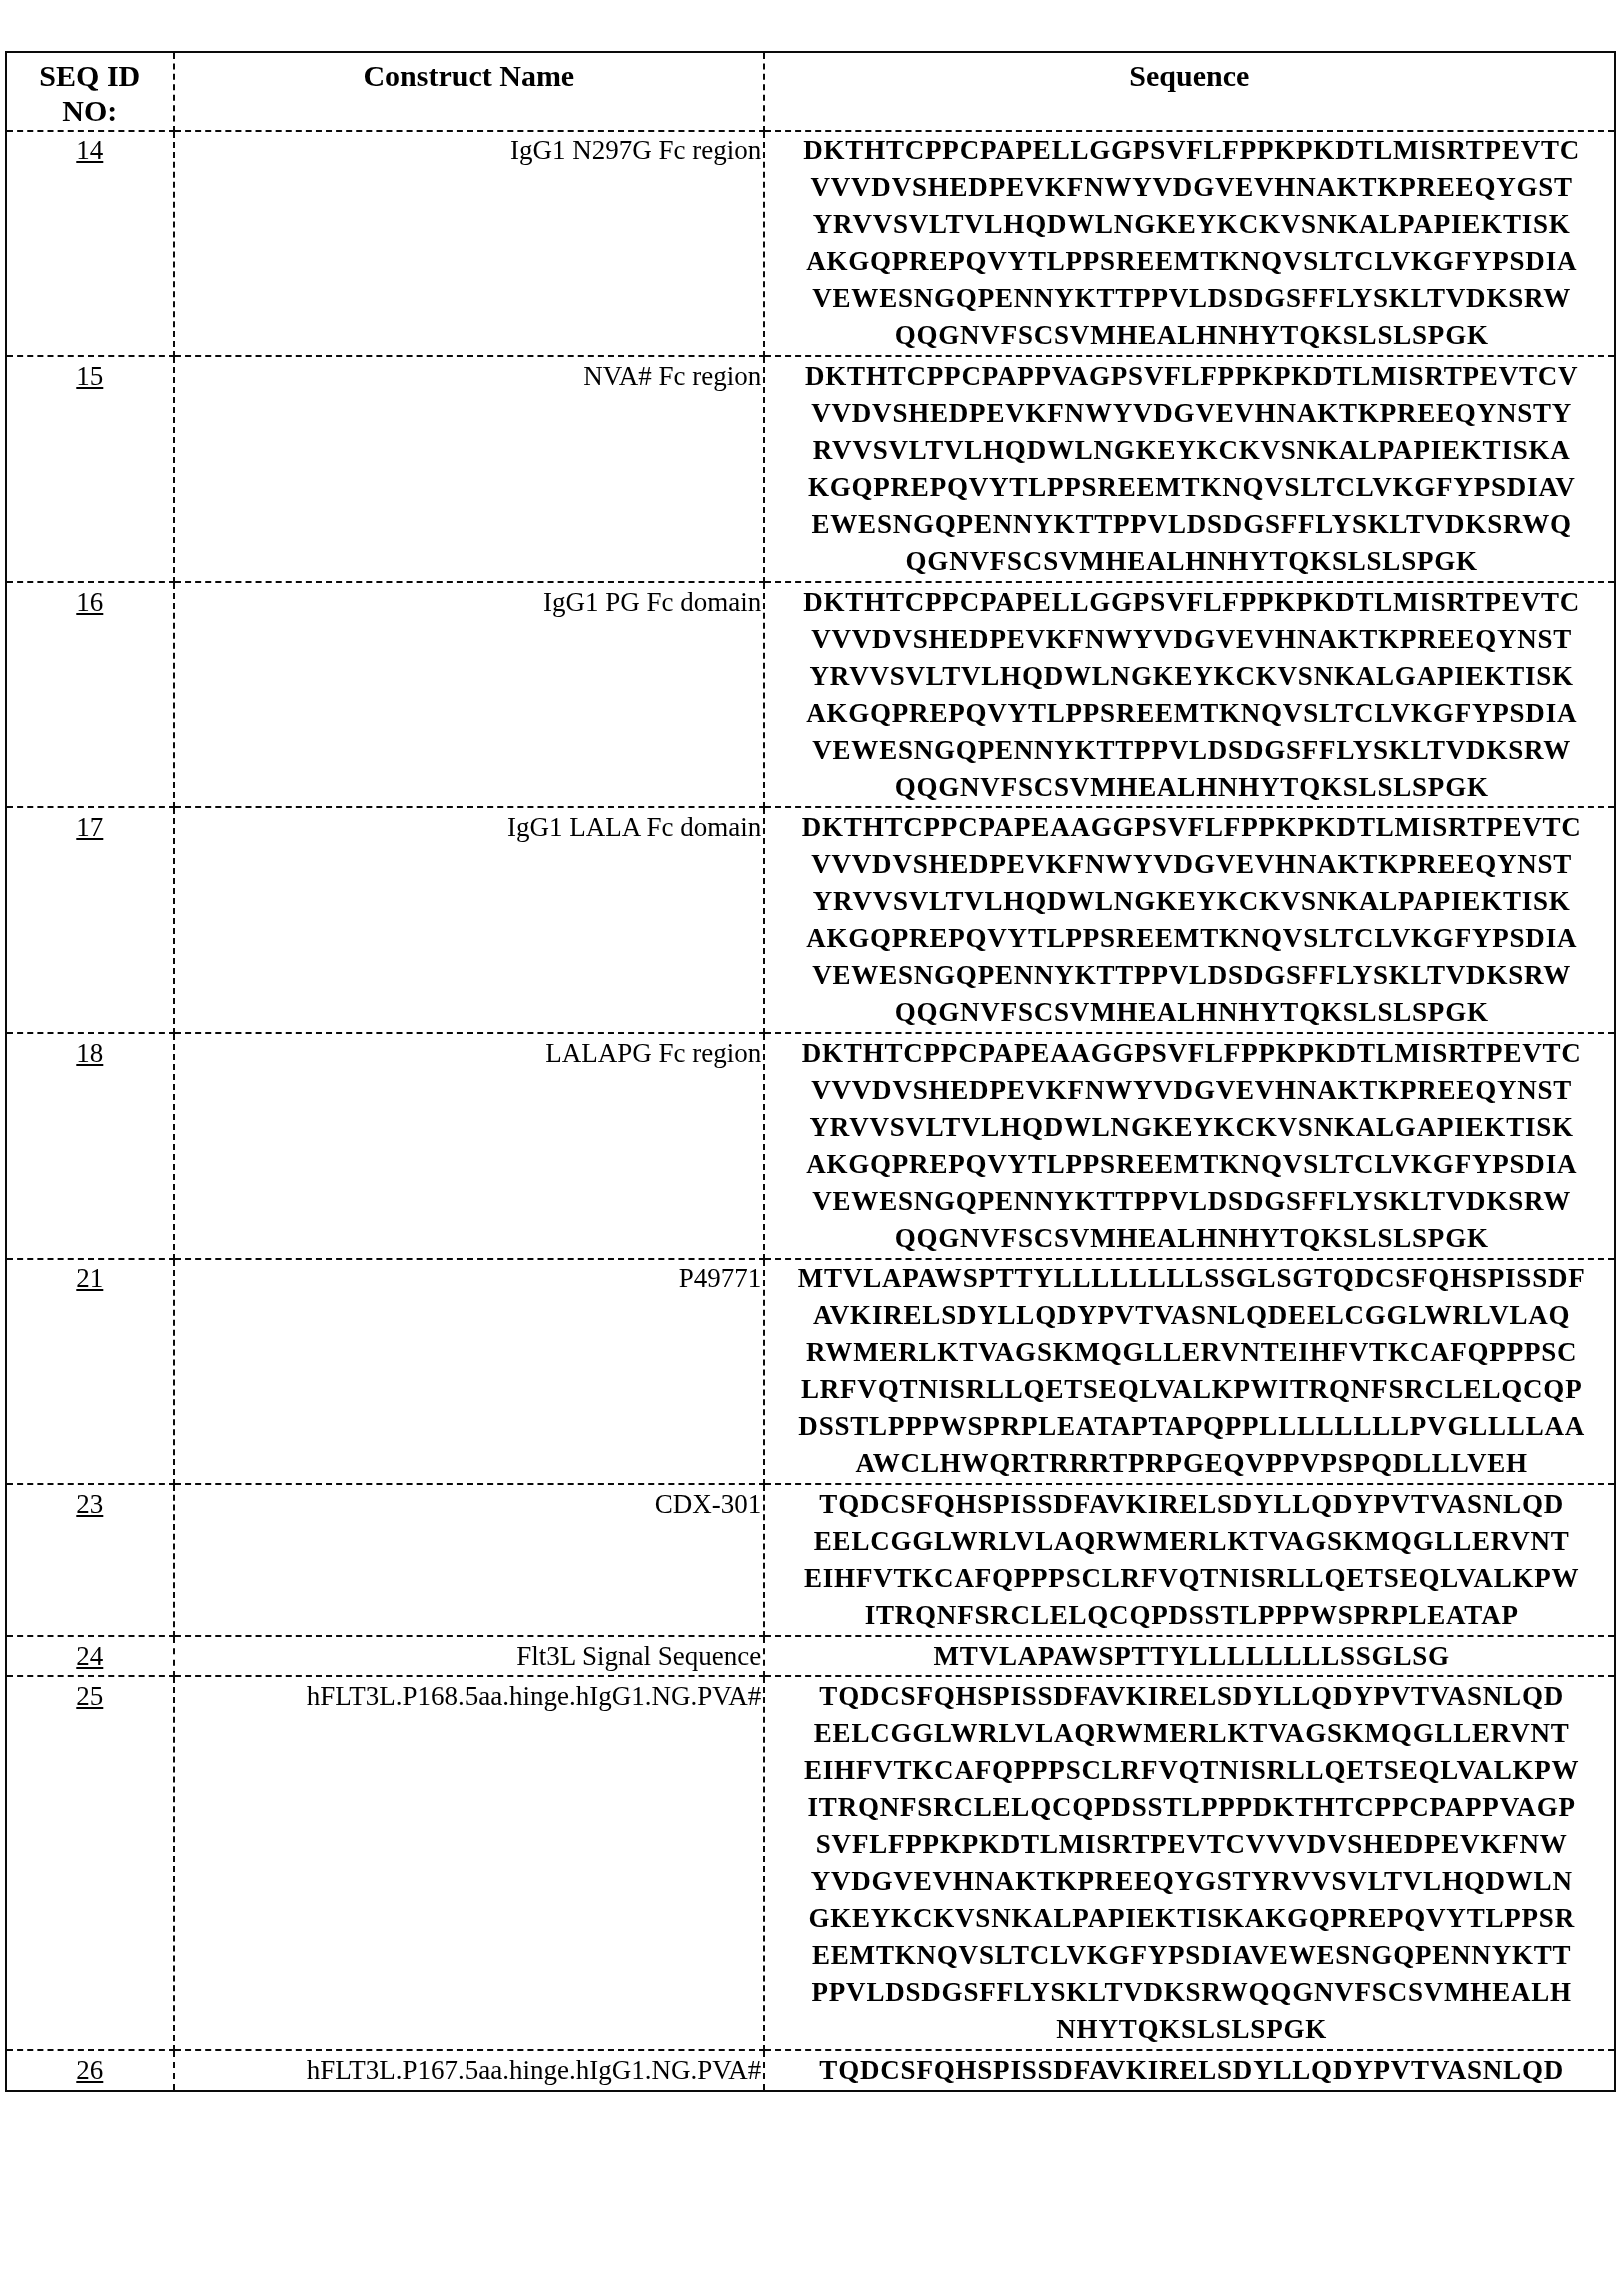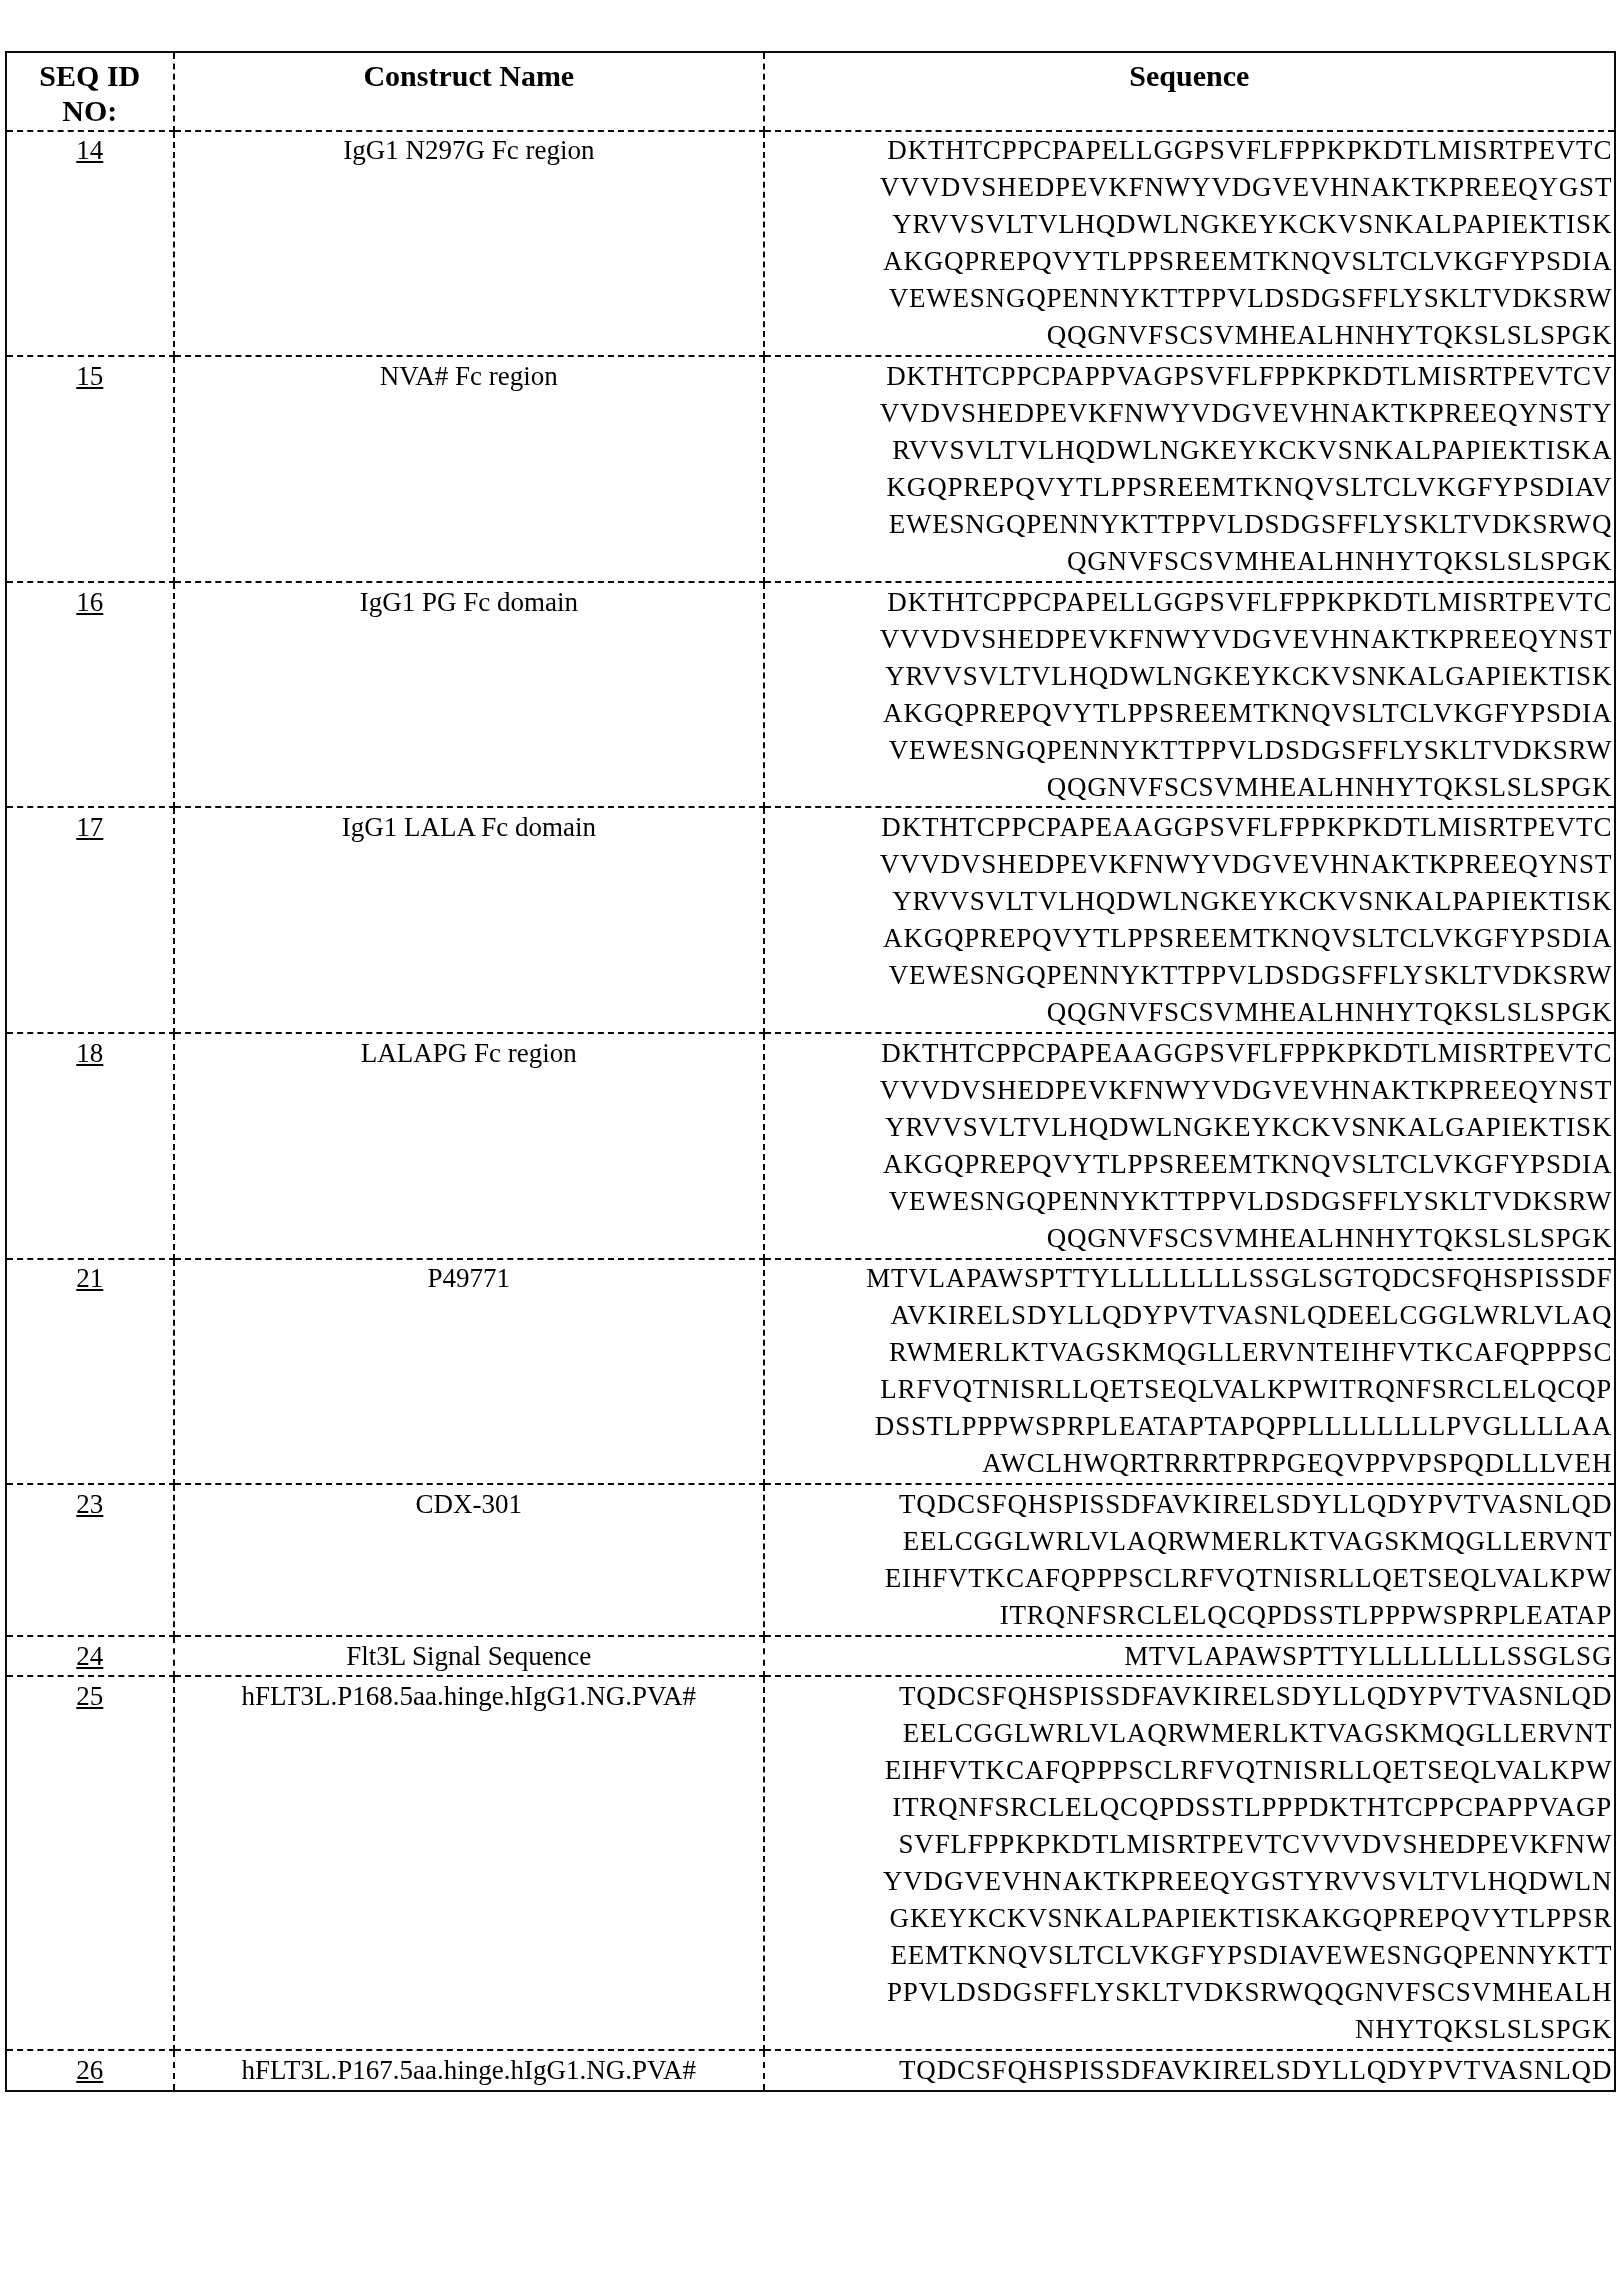--- a/index.html
+++ b/index.html
@@ -51,27 +51,28 @@
     box-sizing: border-box;
     overflow: hidden;
   }
   td.seqid {
     text-align: center;
     font-size: 27px;
     line-height: 37px;
     text-decoration: underline;
   }
   td.cname {
-    text-align: center;
+    text-align: right;
     font-size: 27px;
     line-height: 37px;
   }
   td.seq {
-    text-align: right;
+    text-align: center;
     padding-left: 6.4px;
+    font-weight: bold;
   }
   td.seq .seq-line {
     font-size: 27px;
     line-height: 37px;
     letter-spacing: 0.8px;
     white-space: nowrap;
   }
 </style>
 </head>
 <body>

